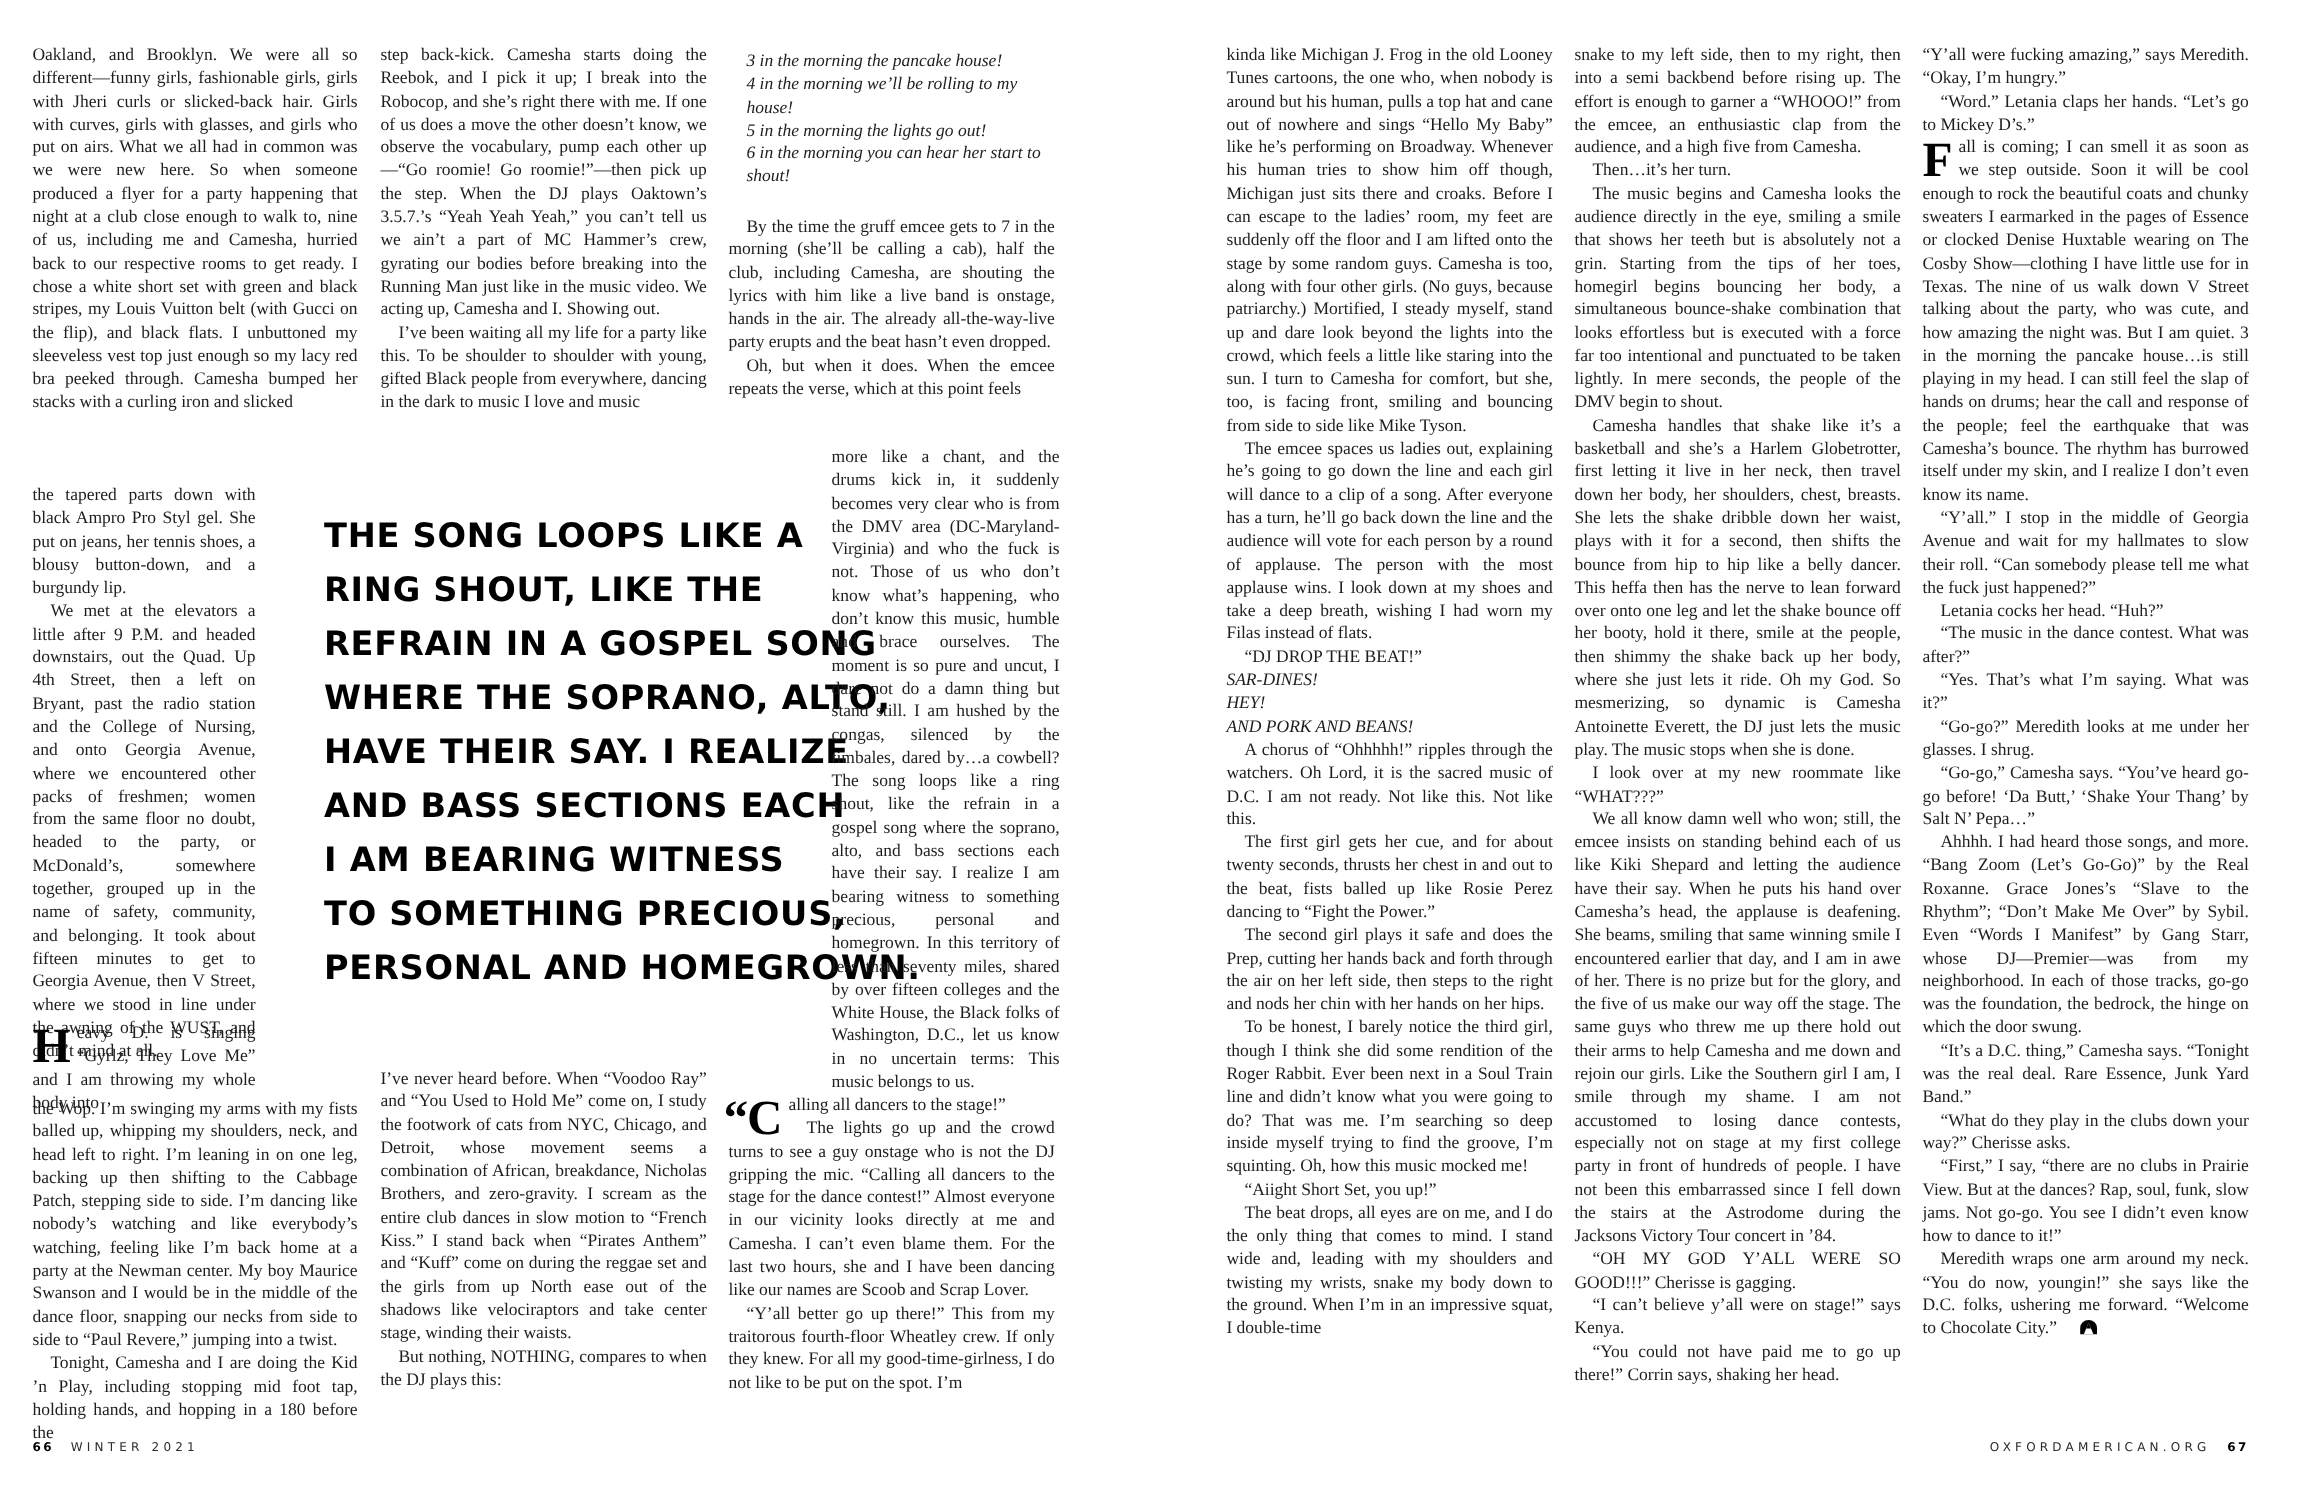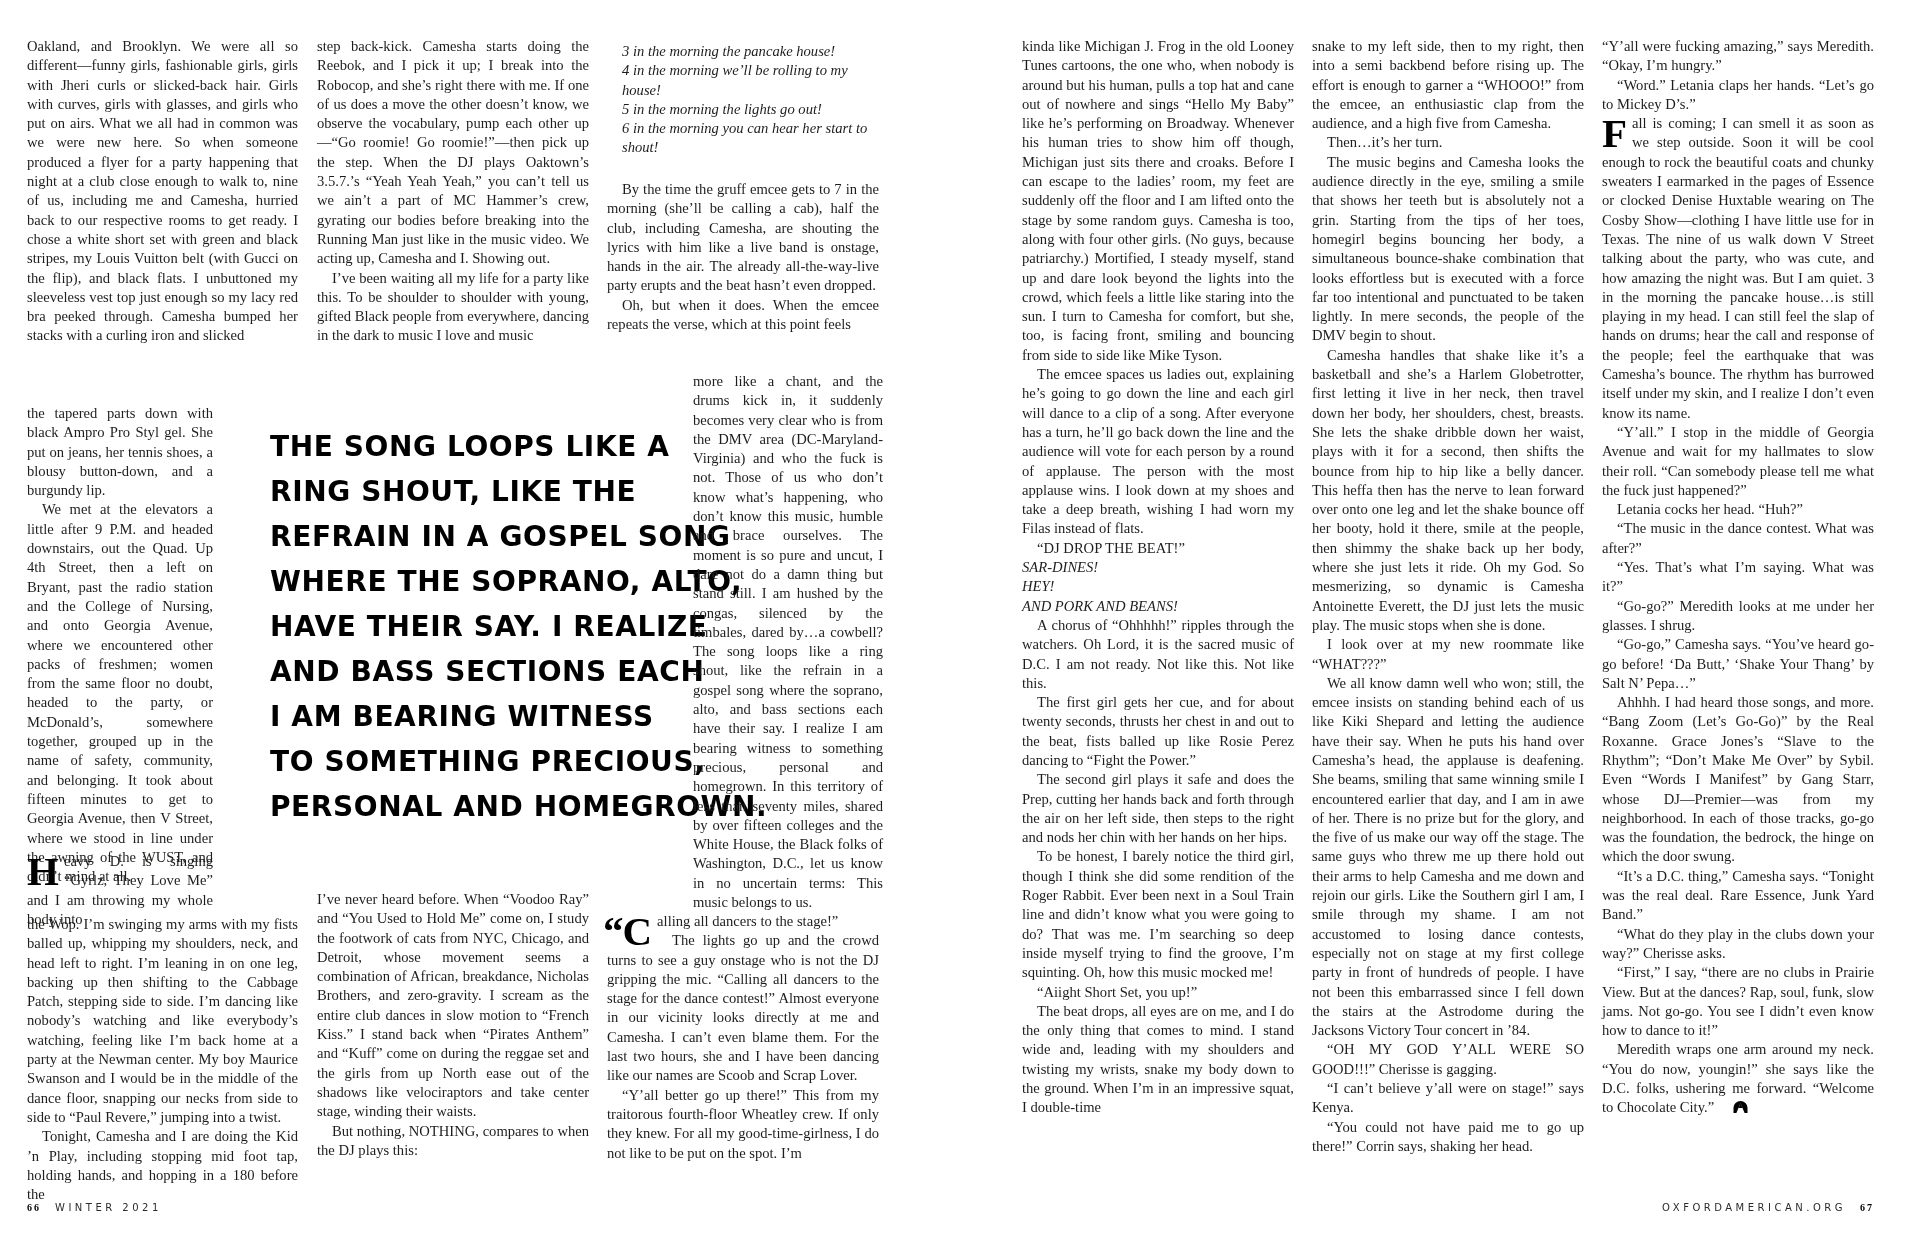--- a/index.html
+++ b/index.html
@@ -60,21 +60,21 @@
 
   
   .folio {
     position: absolute;
     top: 1201px;
     font-family: "DejaVu Sans", sans-serif;
     font-size: 10px;
     letter-spacing: 3.5px;
     color: #2b2b2b;
   }
-  .folio .pagenum { font-weight: bold; color: #000; letter-spacing: 2px; font-family: Liberation Serif, serif; }
+  .folio .pagenum { font-weight: bold; color: #000; letter-spacing: 2px; }
   .folio-left { left: 27px; }
   .folio-right { right: 41px; }
   .folio span { vertical-align: middle; }
   .folio .sep { display: inline-block; width: 14px; }
 
   .endmark {
     display: inline-block;
     vertical-align: -1px;
     margin-left: 4px;
   }

